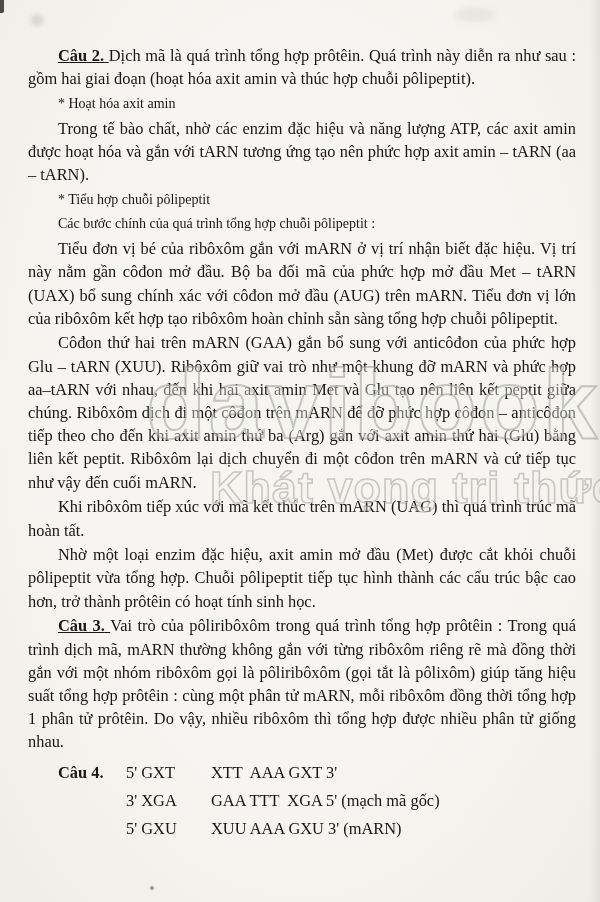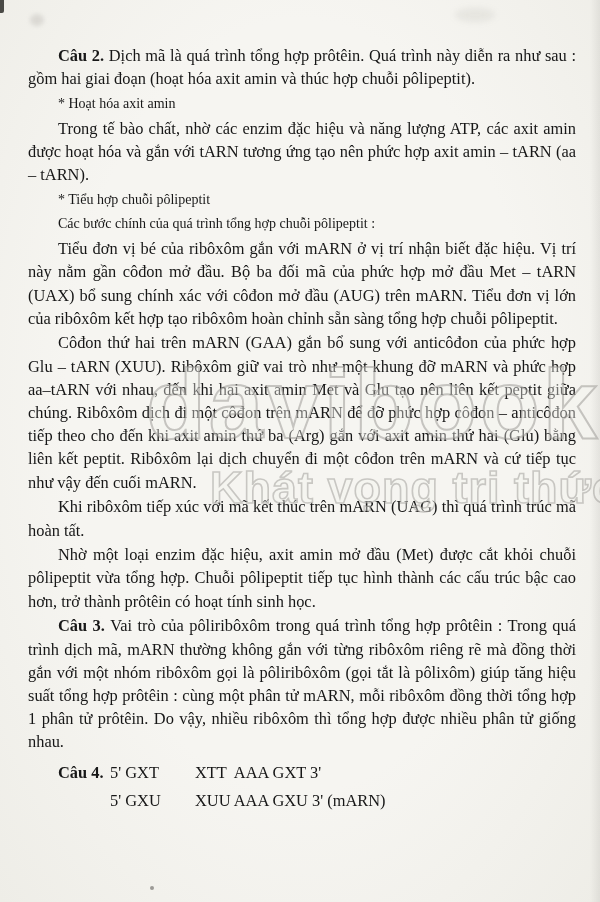--- a/index.html
+++ b/index.html
@@ -15,28 +15,28 @@
   .para{
     margin:0 0 1.5px 0;
     font-size:16.4px;line-height:23.2px;
     text-align:justify;text-indent:30px;
   }
   .line{ 
     margin:1.5px 0;
     font-size:14px;line-height:23.2px;
     text-align:left;text-indent:30px;
   }
-  .runin{font-weight:bold;}
+  .runin{font-weight:bold;text-decoration:underline;}
   .runin::after{content:" ";}
   
   .q4{display:flex;margin-top:5px;font-size:16.4px;}
   .q4-label{width:82px;flex:0 0 82px;padding-left:30px;box-sizing:border-box;font-weight:bold;line-height:28px;}
   .q4-rows{flex:1;}
   .q4-row{display:flex;line-height:28px;white-space:pre;}
-  .q4 .c1{width:85px;flex:0 0 85px;}
+  .q4 .c1{width:85px;flex:0 0 85px;margin-left:16px;}
   .q4 .c2{min-width:103px;display:inline-block;}
   .q4 .c3{flex:1;}
   
   .wm{position:absolute;z-index:3;pointer-events:none;
       font-family:"Liberation Sans","DejaVu Sans",sans-serif;
       color:rgba(246,245,240,0.40);
       -webkit-text-stroke:2px rgba(150,148,144,0.50);
       text-stroke:2px rgba(150,148,144,0.5);
       white-space:nowrap;}
   .wm-brand{left:146px;top:348px;font-size:98px;font-weight:bold;letter-spacing:3px;}
@@ -86,19 +86,22 @@
 
   <p class="para"><b class="runin">Câu 3.</b><span>Vai trò của pôliribôxôm trong quá trình tổng hợp prôtêin : Trong quá trình dịch mã, mARN thường không gắn với từng ribôxôm riêng rẽ mà đồng thời gắn với một nhóm ribôxôm gọi là pôliribôxôm (gọi tắt là pôlixôm) giúp tăng hiệu suất tổng hợp prôtêin : cùng một phân tử mARN, mỗi ribôxôm đồng thời tổng hợp 1 phân tử prôtêin. Do vậy, nhiều ribôxôm thì tổng hợp được nhiều phân tử giống nhau.</span></p>
 
   <div class="q4">
     <div class="q4-label">Câu 4.</div>
     <div class="q4-rows">
       <div class="q4-row">
         <span class="c1">5' GXT</span><span class="c2">XTT  AAA GXT 3'</span><span class="c3"></span>
       </div>
       <div class="q4-row">
+        <span class="c1">3' XGA</span><span class="c2">GAA TTT  XGA 5' (mạch mã gốc)</span><span class="c3"></span>
+      </div>
+      <div class="q4-row">
         <span class="c1">5' GXU</span><span class="c2">XUU AAA GXU 3' (mARN)</span><span class="c3"></span>
       </div>
 
     </div>
   </div>
 
 </div>
 
 </body></html>

